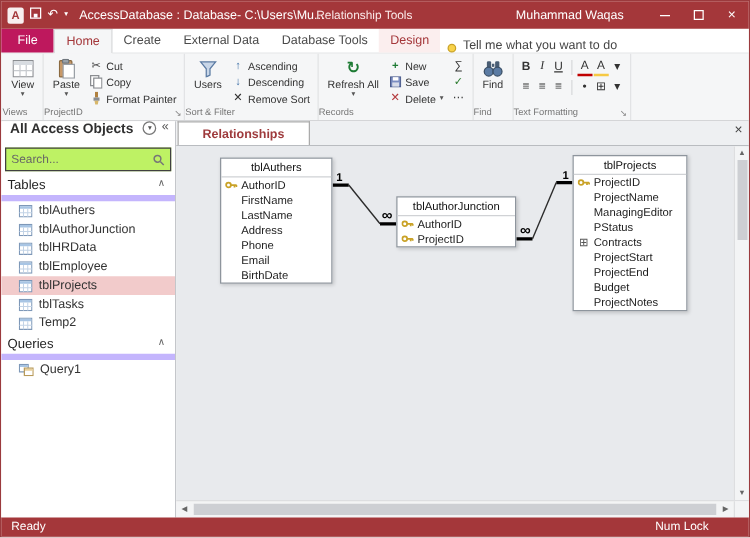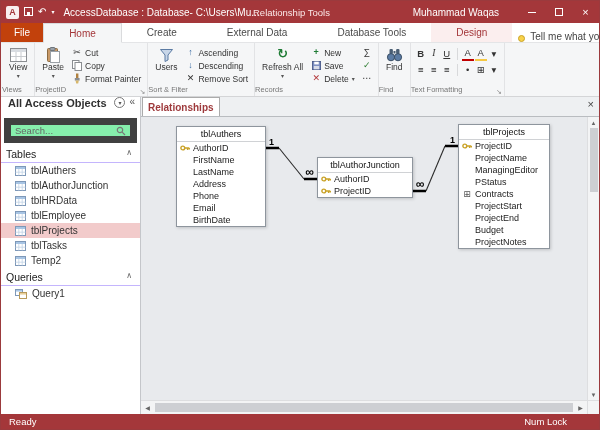--- a/index.html
+++ b/index.html
@@ -18,22 +18,22 @@
 .context-label{position:absolute;left:252px;top:0;height:22px;display:flex;align-items:center;font-size:9.5px;color:#fbe9e9;white-space:nowrap}
 .user-name{position:absolute;right:100px;top:0;height:22px;display:flex;align-items:center;font-size:10px;white-space:nowrap}
 .win-controls{position:absolute;right:0;top:0;height:22px;display:flex}
 .win-btn{width:27px;height:22px;display:flex;align-items:center;justify-content:center;font-size:11px;color:#fff}
 .maxbox{display:inline-block;width:8px;height:8px;border:1px solid #fff}
 .minbar{display:inline-block;width:8px;height:1px;background:#fff}
 
 
 .tabrow{flex:0 0 20px;background:#fff;display:flex;align-items:stretch;border-bottom:1px solid #E4E5E7}
 .rtabs{display:flex}
-.rtab{display:flex;align-items:center;padding:0 25px;font-size:10px;color:#4a4a4a;white-space:nowrap}
-.rtab.file{background:#c2410c;color:#fff;padding:0 13px}
+.rtab{display:flex;align-items:center;padding:0 9px;font-size:10px;color:#4a4a4a;white-space:nowrap}
+.rtab.file{background:#be185d;color:#fff;padding:0 13px}
 .rtab.active{background:#F5F6F7;color:#A4373A;border:1px solid #DADBDD;border-bottom:1px solid #F5F6F7;margin-bottom:-1px}
 .rtab.contextual{background:#FBEEEE;color:#A4373A}
 .tellme{display:flex;align-items:flex-end;gap:5px;margin-left:6px;font-size:10px;color:#444;white-space:nowrap}
 .bulb{width:7px;height:7px;border-radius:50%;background:#F8D24A;border:1px solid #C9A227}
 
 
 .ribbon{flex:0 0 53px;background:#F5F6F7;border-bottom:1px solid #D4D5D7;display:flex;align-items:stretch;padding-left:1px}
 .rgroup{position:relative;border-right:1px solid #E2E3E5;padding:2px 4px 11px 4px;display:flex;align-items:flex-start;gap:3px}
 .rgroup-label{position:absolute;bottom:0;left:0;right:0;height:11px;line-height:10px;font-size:7.5px;color:#777;white-space:nowrap}
 .launcher{position:absolute;right:2px;bottom:1px;font-size:7px;color:#888;line-height:7px}
@@ -56,33 +56,33 @@
 
 
 .body{flex:1;display:flex;min-height:0}
 
 
 .nav{flex:0 0 140px;background:#fff;border-right:1px solid #C4C6CA;display:flex;flex-direction:column;min-height:0}
 .nav-header{flex:0 0 21px;display:flex;align-items:flex-start;padding:0 5px 0 7px;gap:4px}
 .nav-title{font-size:11px;font-weight:700;color:#303030;flex:1;white-space:nowrap}
 .circle-chev{width:11px;height:11px;border:1px solid #777;border-radius:50%;display:inline-flex;align-items:center;justify-content:center;font-size:6px;color:#555}
 .nav-hicon{font-size:10px;color:#555;line-height:1}
-.nav-search{flex:0 0 19px;margin:0 3px 2px;border:7px solid #404040;background:#86efac;display:flex;align-items:center;padding:0 4px;gap:10px}
+.nav-search{flex:0 0 19px;margin:0 3px 2px;border:1px solid #404040;background:#bef264;display:flex;align-items:center;padding:0 4px;gap:10px}
 .nav-search-text{flex:1;font-size:9.5px;color:#666}
 .nav-list{flex:1;overflow:hidden}
-.nav-sec-header{display:flex;align-items:flex-start;justify-content:space-between;padding:3px 8px 2px 5px;font-size:10.5px;color:#222;border-bottom:1px solid #c4b5fd}
+.nav-sec-header{display:flex;align-items:flex-start;justify-content:space-between;padding:3px 8px 2px 5px;font-size:10.5px;color:#222;border-bottom:5px solid #c4b5fd}
 .chev{font-size:8px;color:#666}
 .nav-item{display:flex;align-items:center;gap:5px;height:15px;padding-left:14px;font-size:10px;color:#333;white-space:nowrap}
 .nav-item.selected{background:#F2CBCB}
 .nicon{display:inline-flex;line-height:0}
 
 
 .main{flex:1;display:flex;flex-direction:column;min-width:0}
 .doctabs{flex:0 0 19px;background:#EEF0F2;border-bottom:1px solid #B9BCC0;display:flex;align-items:flex-end;position:relative}
-.doctab{margin-left:1px;height:19px;display:flex;align-items:center;padding:0 5px;background:#fff;border:1px solid #ABABAB;border-bottom:none;font-size:10px;color:#9E3A3C;font-weight:700}
+.doctab{margin-left:1px;height:19px;display:flex;align-items:center;padding:0 19px;background:#fff;border:1px solid #ABABAB;border-bottom:none;font-size:10px;color:#9E3A3C;font-weight:700}
 .doctab-close{position:absolute;right:5px;top:2px;font-size:11px;color:#444;line-height:1}
 .canvas{flex:1;position:relative;background:#E8EAED;overflow:hidden}
 .linelayer{position:absolute;left:0;top:0}
 .relbox{position:absolute;background:#fff;border:1px solid #8E959D;box-shadow:1px 1px 3px rgba(0,0,0,.18)}
 .rb-title{height:15px;line-height:15px;text-align:center;font-size:9px;color:#111;border-bottom:1px solid #D0D2D5;white-space:nowrap;overflow:hidden}
 .rb-field{height:12px;display:flex;align-items:center;gap:3px;padding-left:3px;font-size:9px;color:#1c1c1c;white-space:nowrap}
 .ficon{width:10px;display:inline-flex;justify-content:center;align-items:center;line-height:0}
 .expbox{font-size:9px;color:#555;line-height:1}
 .vscroll{position:absolute;top:0;right:0;bottom:0;width:12px;background:#F3F4F5;border-left:1px solid #DDDEE0;display:flex;flex-direction:column;align-items:center}
 .vs-arrow{height:11px;display:flex;align-items:center;justify-content:center;font-size:6px;color:#666}

